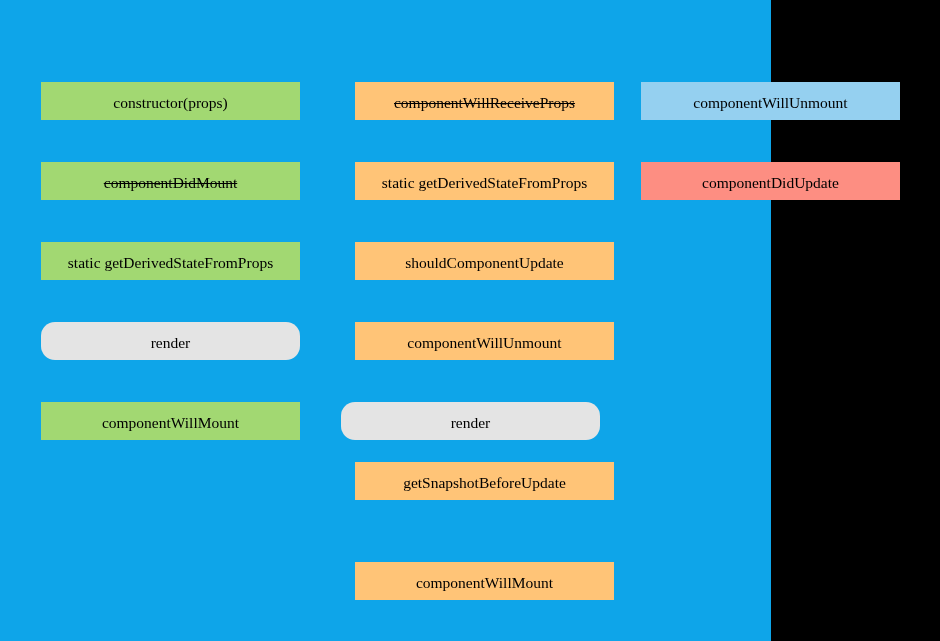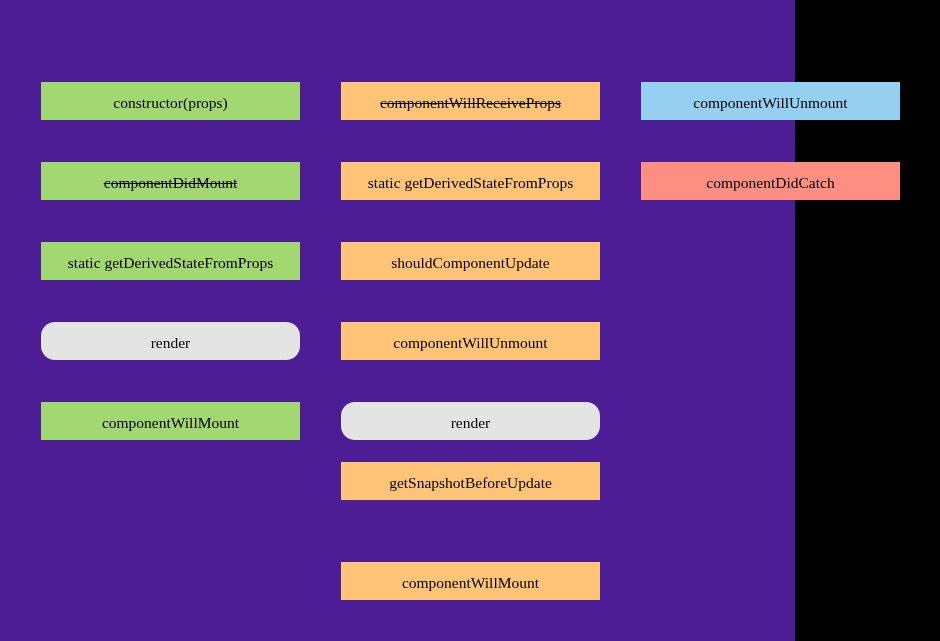--- a/index.html
+++ b/index.html
@@ -10,22 +10,21 @@
   body {
     width: 940px;
     height: 641px;
     overflow: hidden;
     font-family: "Liberation Serif", "DejaVu Serif", serif;
   }
   #canvas {
     position: relative;
     width: 771px;
     height: 641px;
-    background: #4c1d95;
-    padding-left: 24px;
+    background: #0ea5e9;
   }
   .column {
     position: absolute;
     top: 0;
     width: 259px;
   }
   #col-mounting  { left: 41px; }
   #col-updating  { left: 341px; }
   #col-unmounting{ left: 641px; }
 
@@ -54,21 +53,21 @@
 
   .row-0 { top: 82px; }
   .row-1 { top: 162px; }
   .row-2 { top: 242px; }
   .row-3 { top: 322px; }
   .row-4 { top: 402px; }
   .row-5 { top: 462px; text-decoration: underline; }
   .row-6 { top: 562px; }
 
   .c-green  { background: #a2d872; }
-  .c-orange { background: #ffc477; }
+  .c-orange { background: #ffc477; margin-left: 14px; }
   .c-blue   { background: #95d0f0; }
   .c-red    { background: #fd8e82; }
   .c-gray   { background: #e4e4e4; border-radius: 14px; }
 </style>
 </head>
 <body>
 
 <div id="canvas">
 
   <div class="column" id="col-mounting">
@@ -111,17 +110,17 @@
     <div class="lifecycle-box row-6 c-orange">
       <span class="box-label">componentWillMount</span>
     </div>
   </div>
 
   <div class="column" id="col-unmounting">
     <div class="lifecycle-box row-0 c-blue">
       <span class="box-label">componentWillUnmount</span>
     </div>
     <div class="lifecycle-box row-1 c-red">
-      <span class="box-label">componentDidCatch</span>
+      <span class="box-label">componentDidUpdate</span>
     </div>
   </div>
 
 </div>
 
 </body></html>

